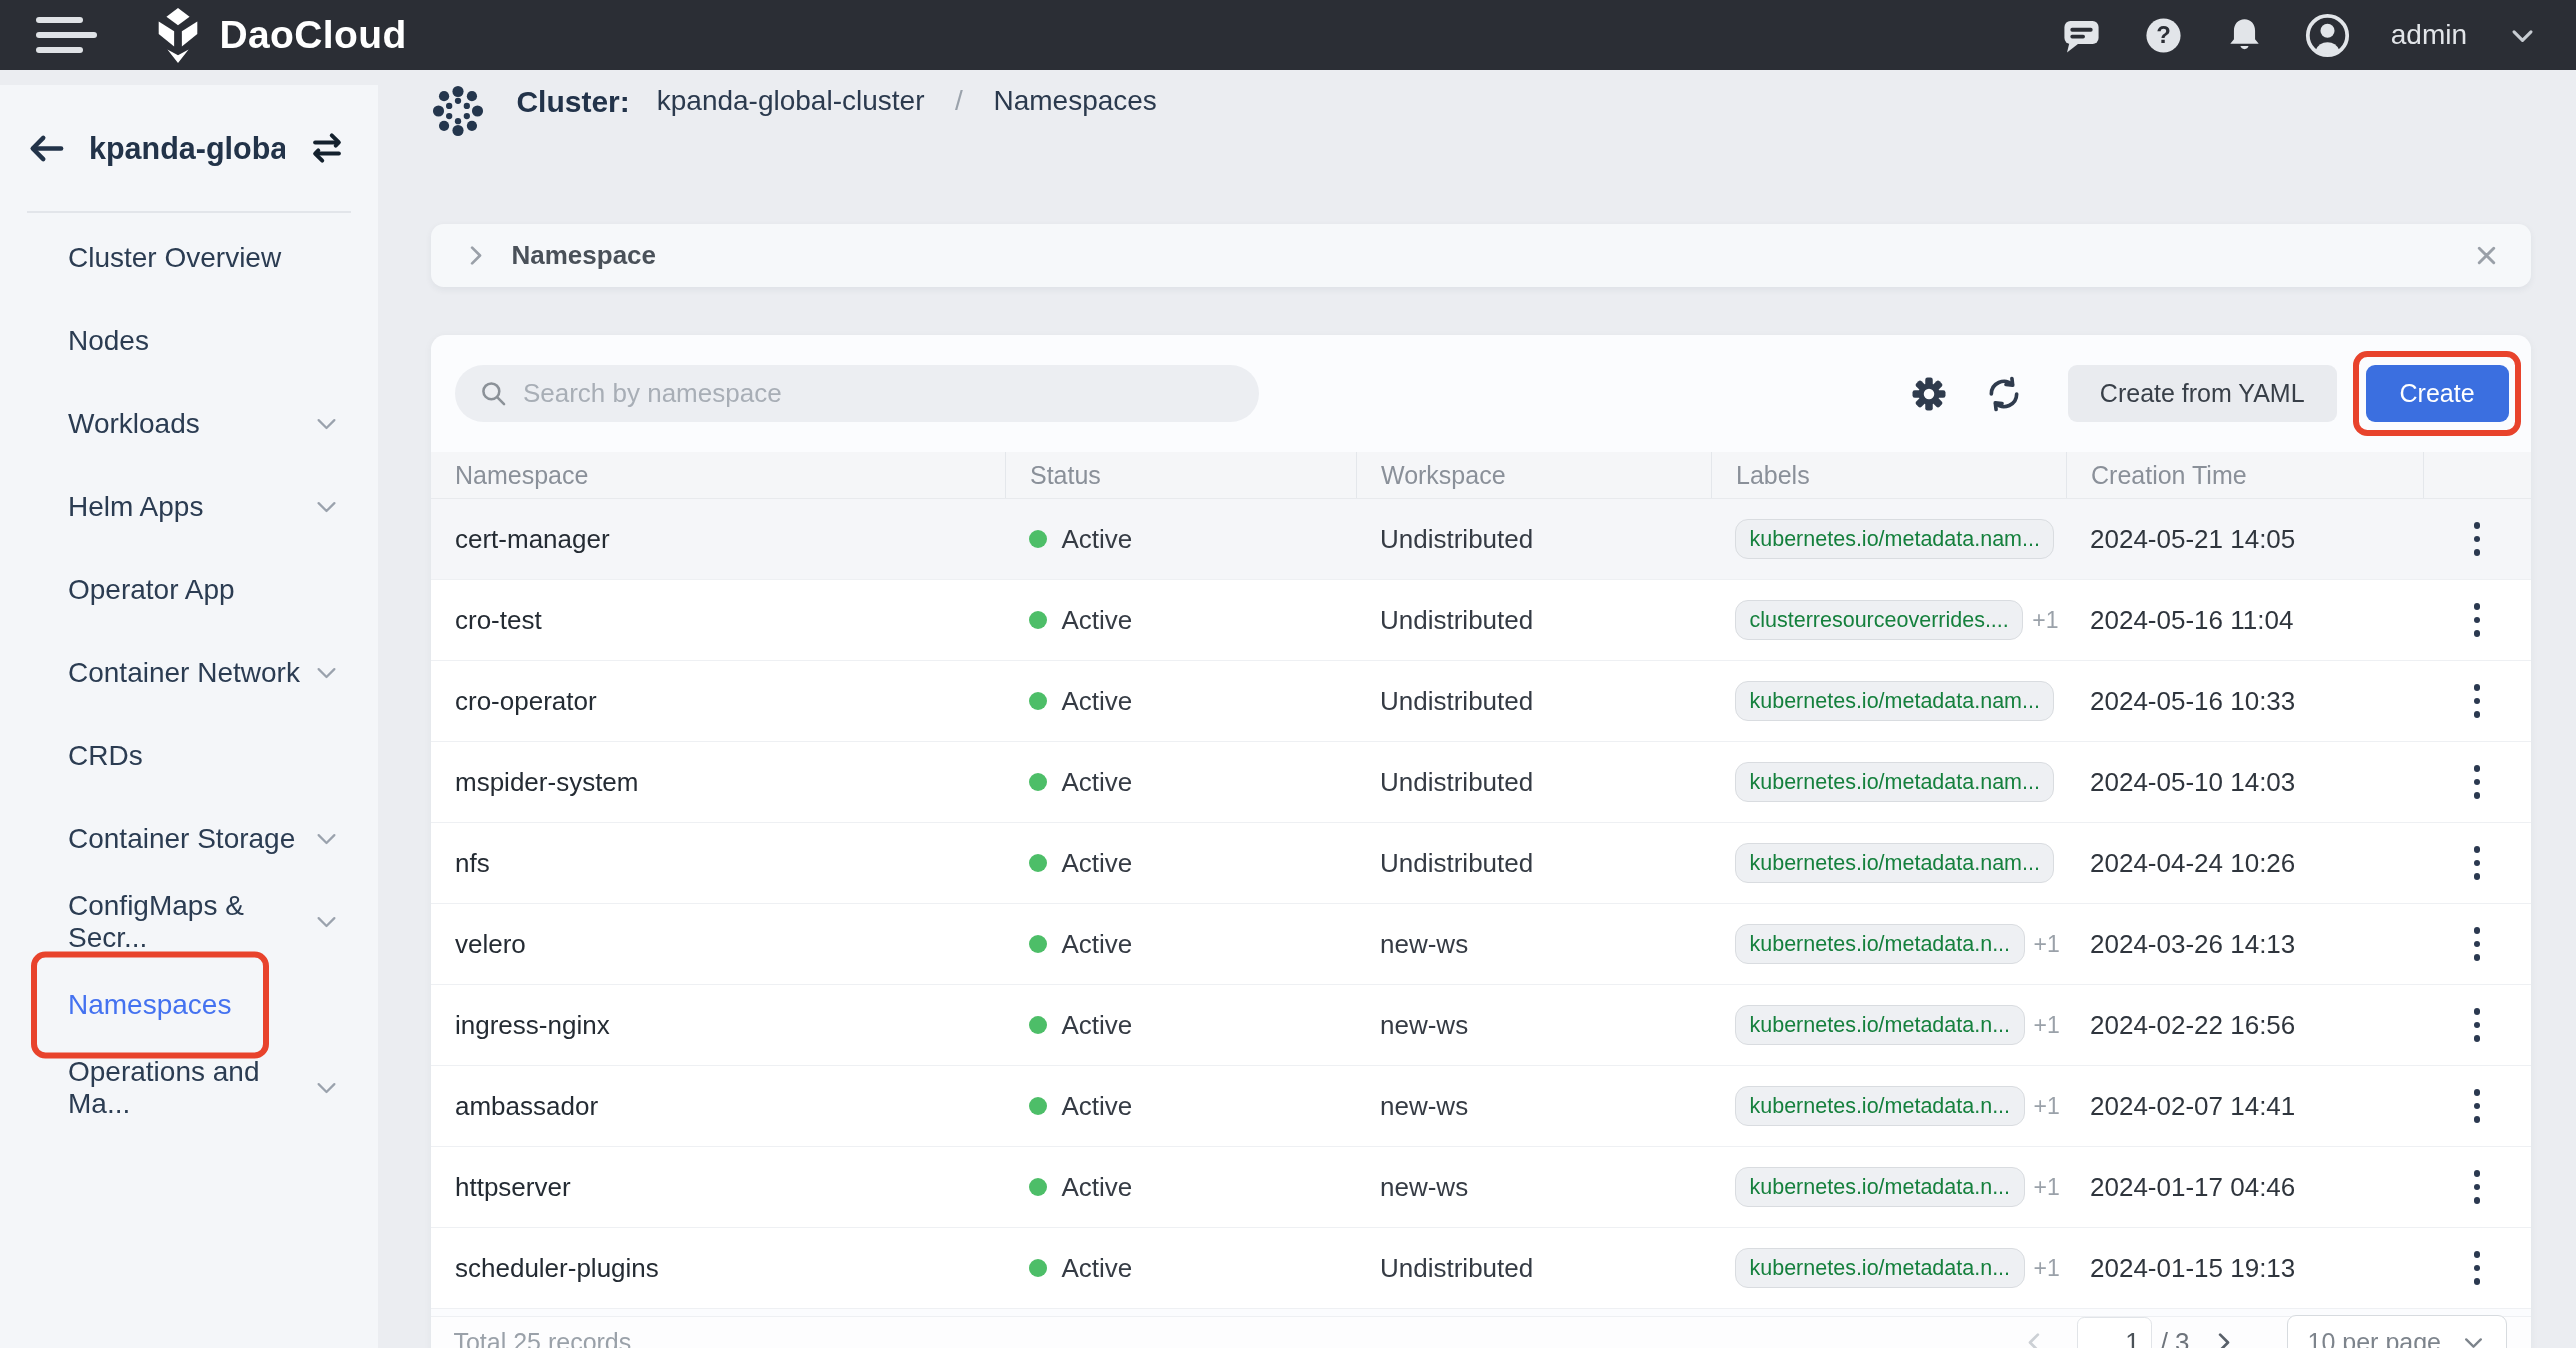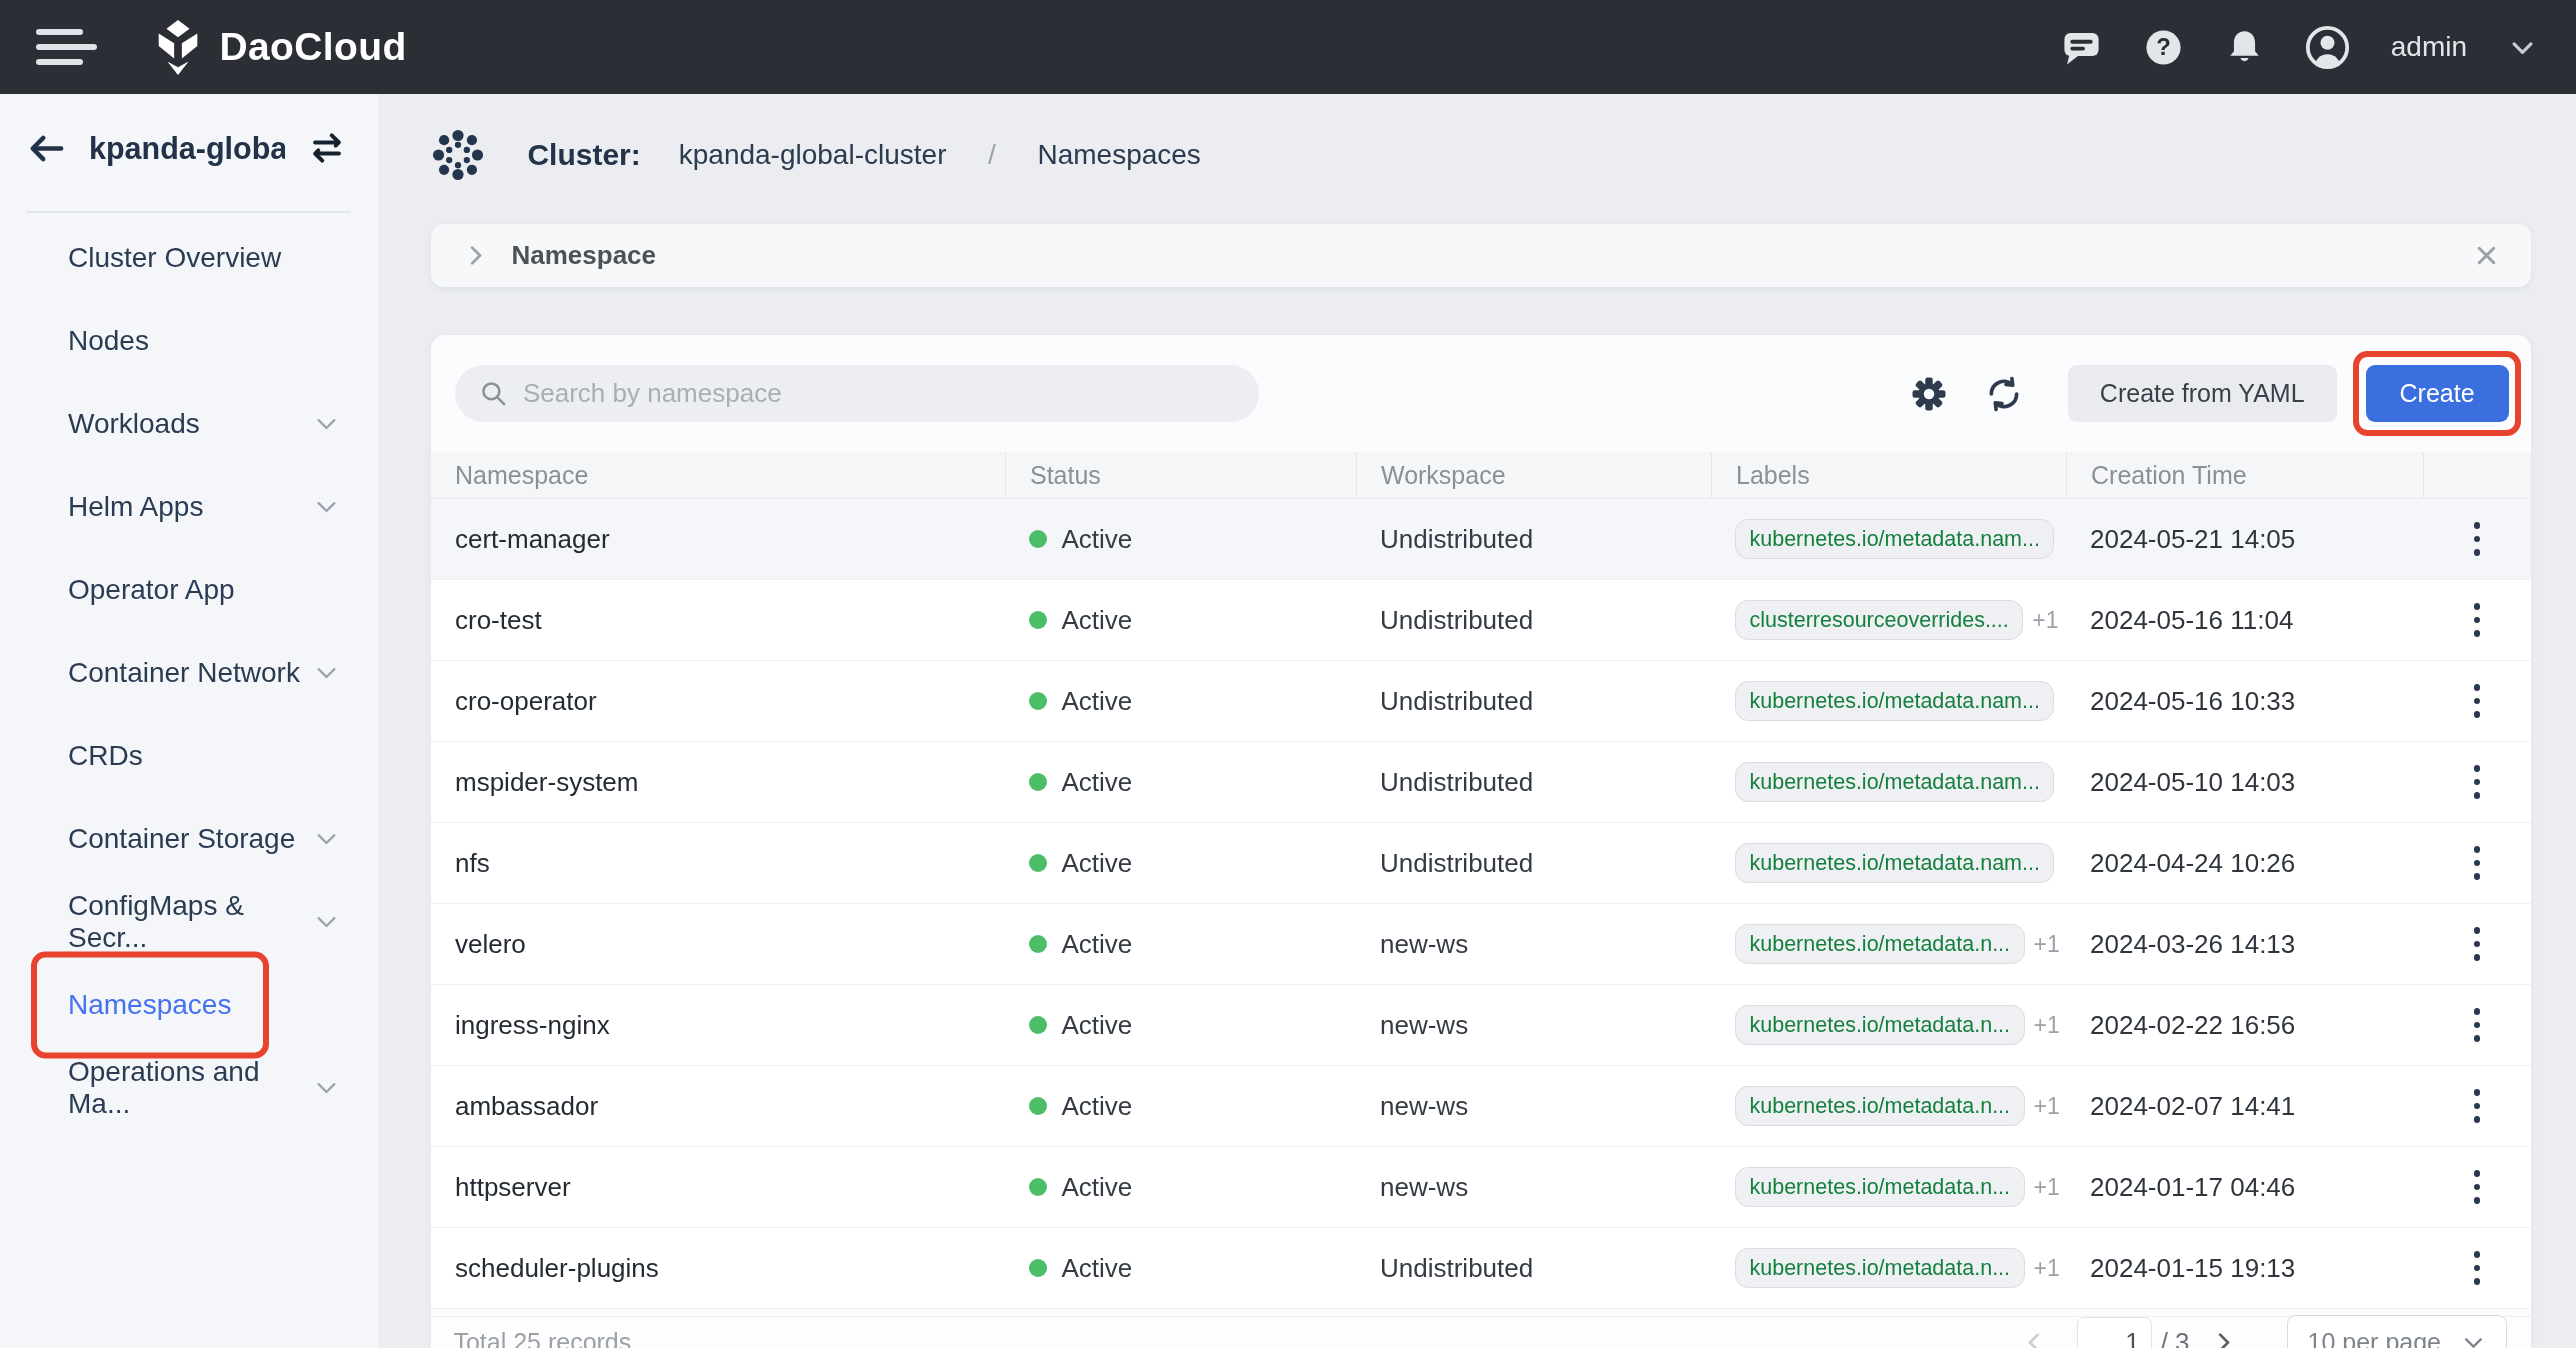--- a/index.html
+++ b/index.html
@@ -5,21 +5,21 @@
   * { margin:0; padding:0; box-sizing:border-box; }
   html,body { width:2576px; height:1348px; }
   body {
     position:relative; overflow:hidden;
     background:#ebedf1;
     font-family:"Liberation Sans", sans-serif;
     -webkit-font-smoothing:antialiased;
   }
 
   
-  .topbar { position:absolute; left:0; top:0; width:2576px; height:94px; background:#2b2e35; display:flex; align-items:center; z-index:30; }
+  .topbar { position:absolute; left:0; top:0; width:2576px; height:70px; background:#2b2e35; display:flex; align-items:center; z-index:30; }
   .hamburger { margin-left:36px; display:flex; flex-direction:column; gap:9px; cursor:pointer; }
   .hamburger i { display:block; height:6.3px; border-radius:3.6px; background:#dfe2e6; }
   .hamburger i:nth-child(1){ width:47px; }
   .hamburger i:nth-child(2){ width:61px; }
   .hamburger i:nth-child(3){ width:47px; }
   .brand { margin-left:54px; display:flex; align-items:center; gap:14.4px; }
   .brand-name { color:#ffffff; font-size:39px; font-weight:700; letter-spacing:0.4px; }
   .topbar-right { margin-left:auto; margin-right:39px; display:flex; align-items:center; gap:41px; }
   .topbar-right .tb-icon { cursor:pointer; display:flex; align-items:center; }
   .admin-label { color:#e2e5e9; font-size:28px; }
@@ -34,21 +34,21 @@
   .side-item { height:83px; display:flex; align-items:center; padding:0 38px 0 68px; font-size:28px; color:#2b3c52; cursor:pointer; position:relative; }
   .side-item .chev { margin-left:auto; color:#9aa2ad; display:flex; }
   .side-item.active .side-label { color:#4472f0; }
   .side-item.annotated::before {
     content:""; position:absolute; left:30.5px; top:50%; transform:translateY(-50%);
     width:226px; height:95px; border:6.3px solid #e8432c; border-radius:14.4px; pointer-events:none;
   }
 
   
   .main { position:absolute; left:378px; top:85px; right:0; bottom:0; }
-  .breadcrumb { height:139px; display:flex; align-items:center; padding-left:54px; gap:38px; }
+  .breadcrumb { height:139px; display:flex; align-items:flex-start; padding-left:54px; gap:27px; }
   .bc-label { font-size:30px; font-weight:700; color:#22334a; margin-left:5.4px; }
   .bc-cluster, .bc-page { font-size:28px; color:#2b3a4e; cursor:default; }
   .bc-sep { font-size:28px; color:#9aa2ab; margin:0 3.6px; }
 
   .tab-strip { margin:0 45px 0 53px; height:63px; background:#f6f8fa; border-radius:12.6px; display:flex; align-items:center; padding:0 30.5px; box-shadow:0 2.7px 7.2px rgba(40,50,60,.06); }
   .tab-chev { color:#9aa0a8; display:flex; }
   .tab-label { font-size:26px; font-weight:700; color:#4a5159; margin-left:23px; }
   .tab-close { margin-left:auto; color:#9aa0a8; display:flex; cursor:pointer; }
 
   .card { margin:24px 45px 0 53px; height:1032px; background:#fbfcfe; border-radius:14.4px; position:relative; box-shadow:0 2.7px 9px rgba(40,50,60,.05); }

